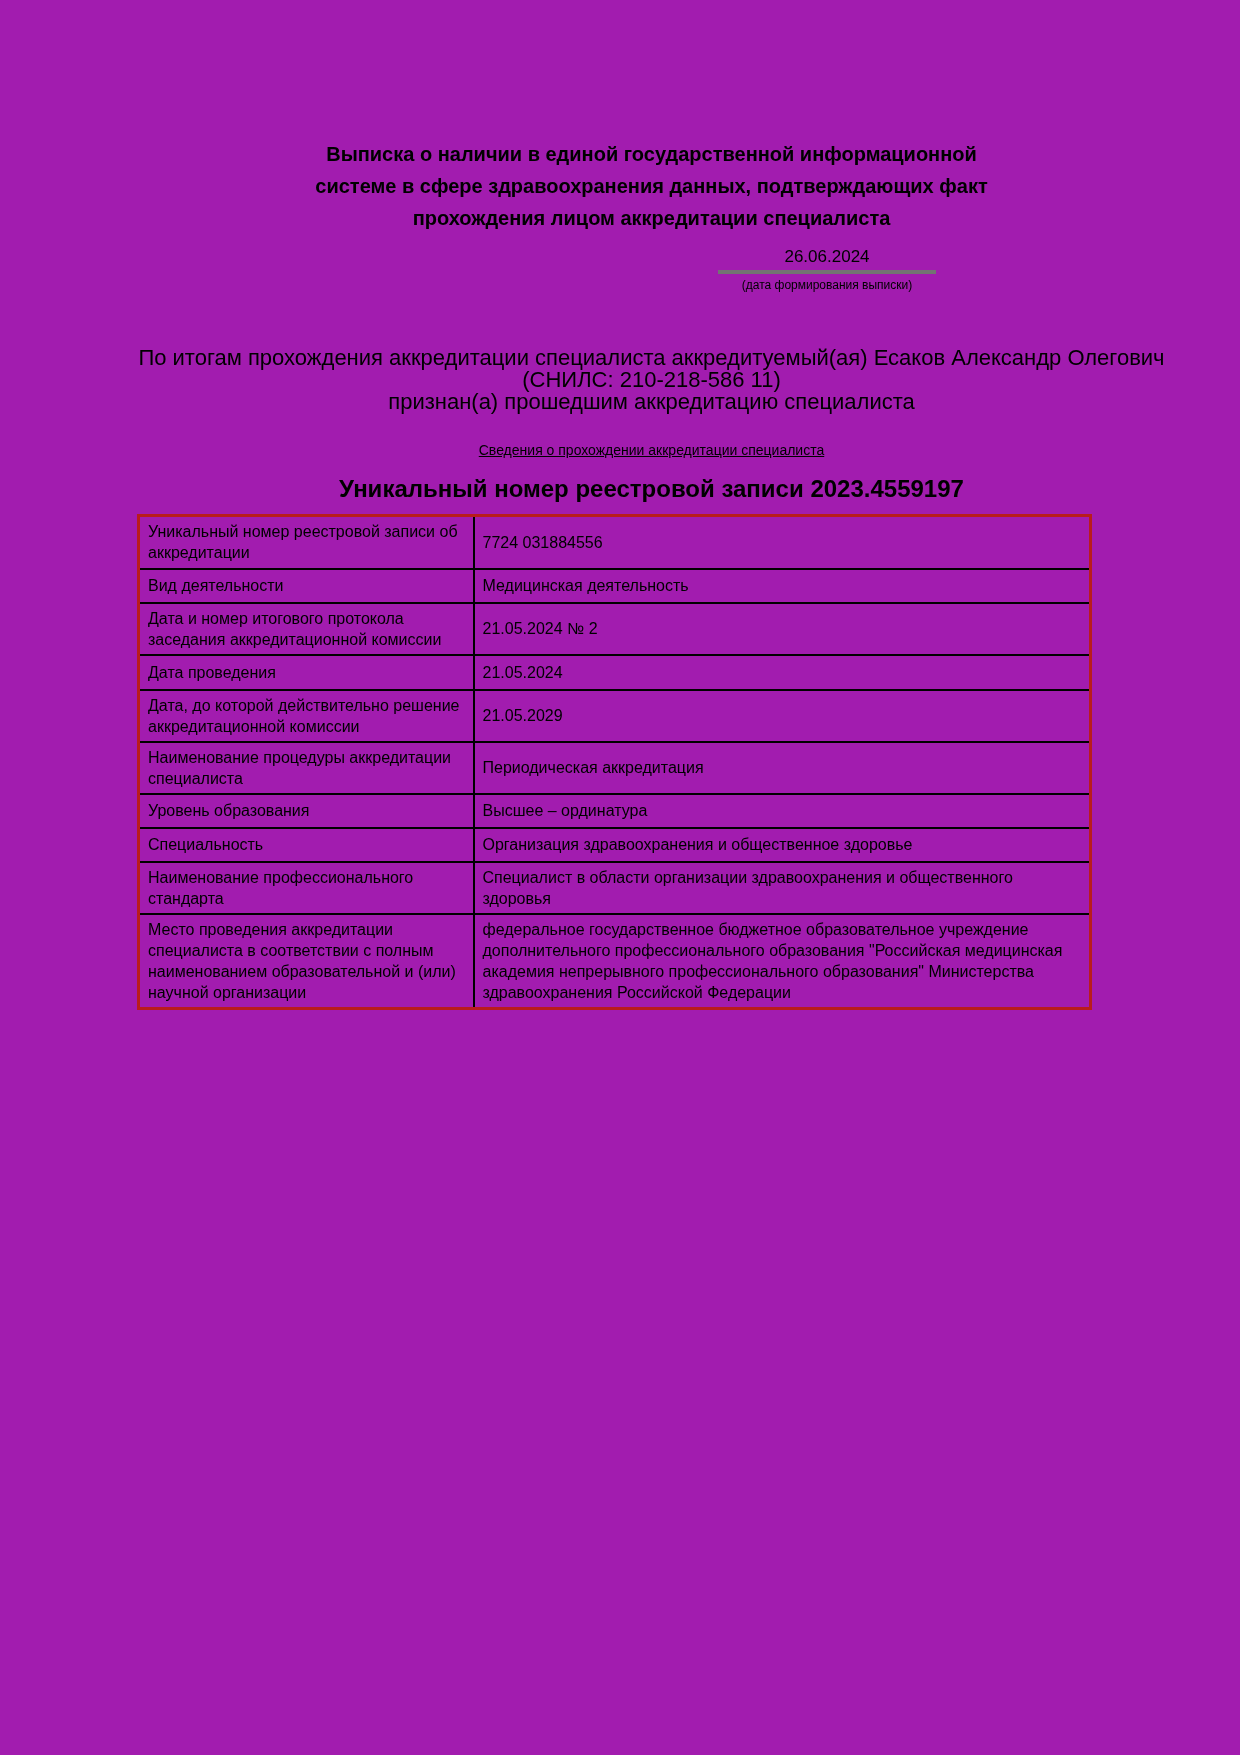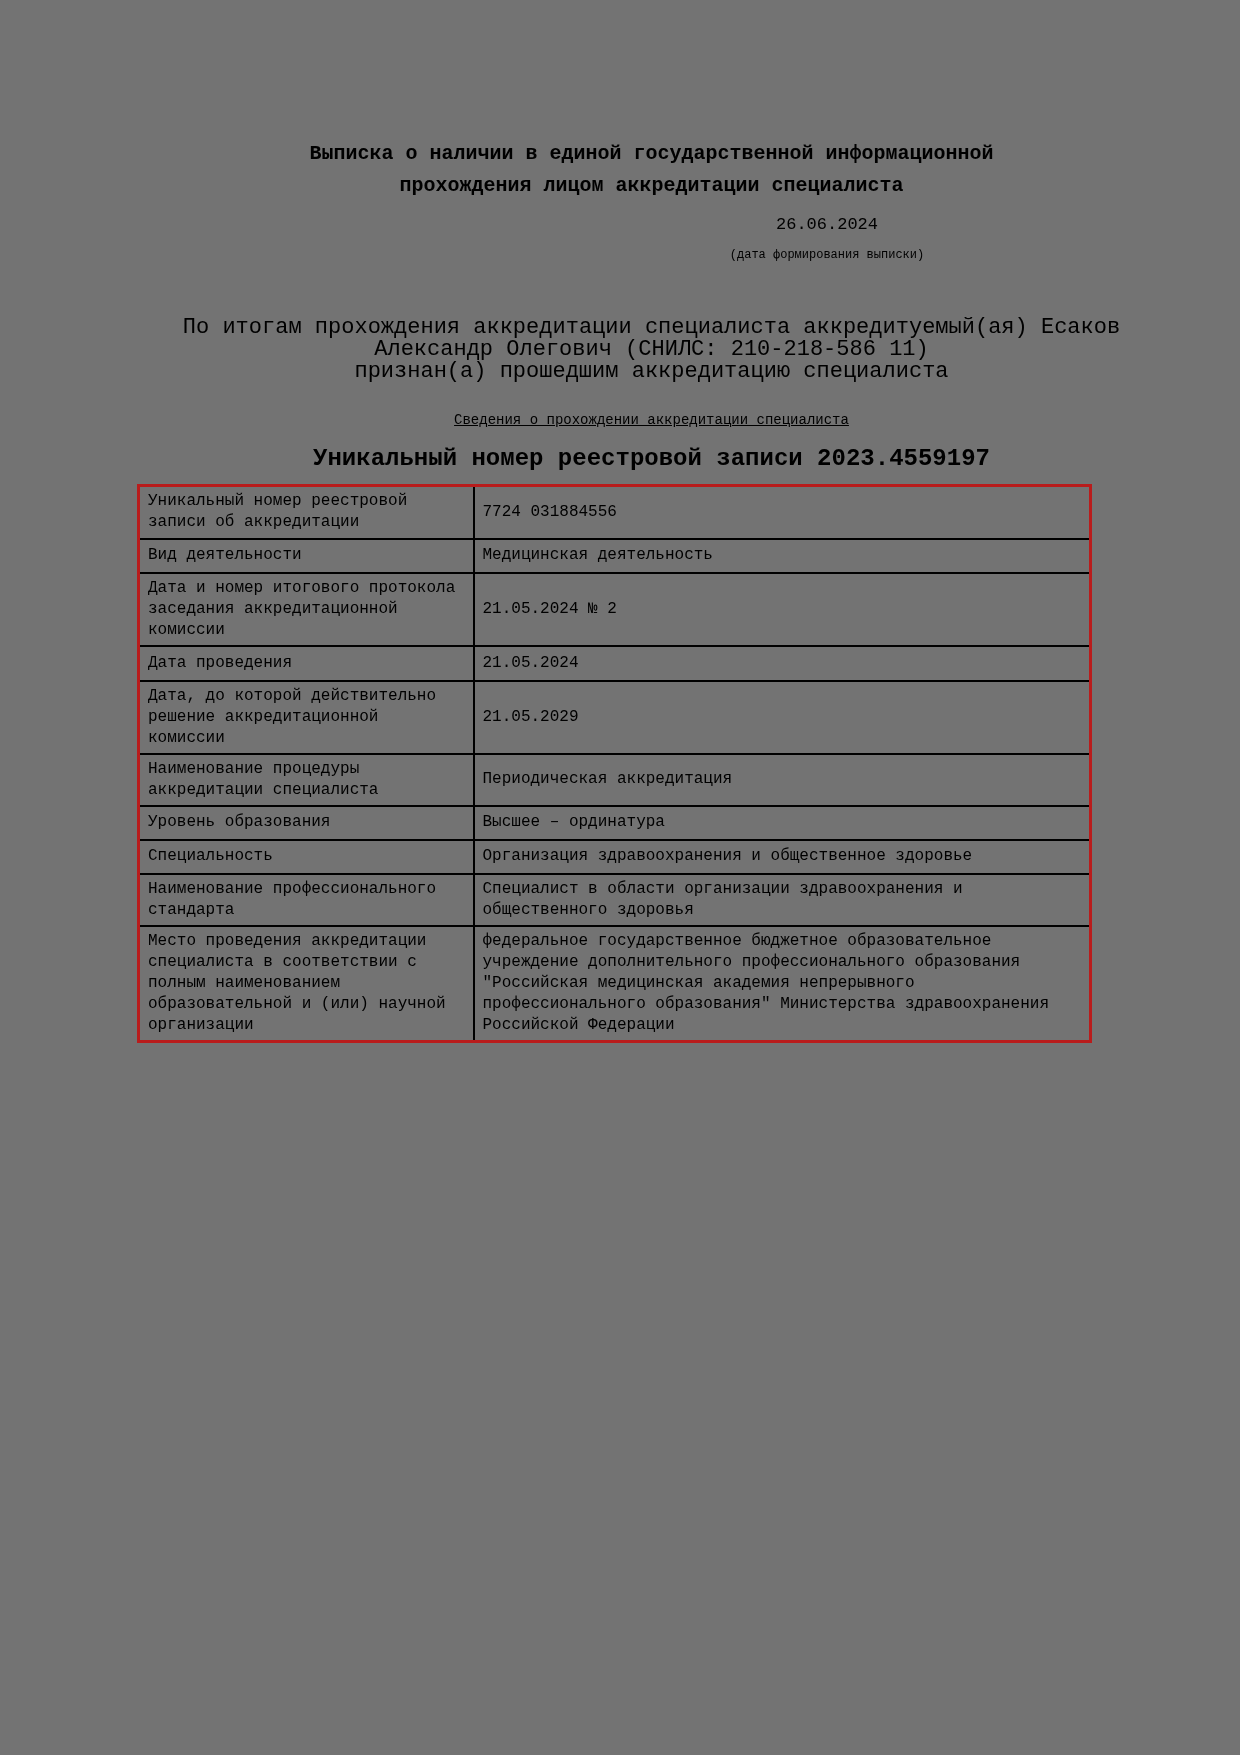--- a/index.html
+++ b/index.html
@@ -4,22 +4,22 @@
 <style>
   html, body {
     margin: 0;
     padding: 0;
     background: #ffffff;
   }
   .page {
     position: relative;
     width: 1240px;
     height: 1755px;
-    background: #737373;
-    font-family: Liberation Mono, monospace;
+    background: #a21caf;
+    font-family: Liberation Sans, sans-serif;
     color: #000000;
     box-sizing: border-box;
     padding: 138px 74px 0 137px;
     overflow: hidden;
   }
   .doc-title {
     text-align: center;
     font-size: 20px;
     font-weight: bold;
     line-height: 32px;
@@ -30,21 +30,21 @@
     margin-top: 12px;
     margin-left: 520px;
     width: 340px;
     text-align: center;
   }
   .date-value {
     display: inline-block;
     min-width: 218px;
     font-size: 17px;
     line-height: 22px;
-    border-bottom: 6px solid #737373;
+    border-bottom: 4px solid #737373;
     padding-bottom: 2px;
   }
   .date-caption {
     font-size: 12px;
     line-height: 20px;
     margin-top: 1px;
   }
   .intro {
     margin-top: 52px;
     text-align: center;
@@ -88,20 +88,21 @@
   tr.h35 { height: 35px; }
   tr.h92 { height: 92px; }
 </style>
 </head>
 <body>
 
 <div class="page">
 
   <div class="doc-title">
     <div>Выписка о наличии в единой государственной информационной</div>
+    <div>системе в сфере здравоохранения данных, подтверждающих факт</div>
     <div>прохождения лицом аккредитации специалиста</div>
   </div>
 
   <div class="date-block">
     <span class="date-value">26.06.2024</span>
     <div class="date-caption">(дата формирования выписки)</div>
   </div>
 
   <div class="intro">
     <div>По итогам прохождения аккредитации специалиста аккредитуемый(ая) Есаков Александр Олегович (СНИЛС: 210-218-586 11)</div>

